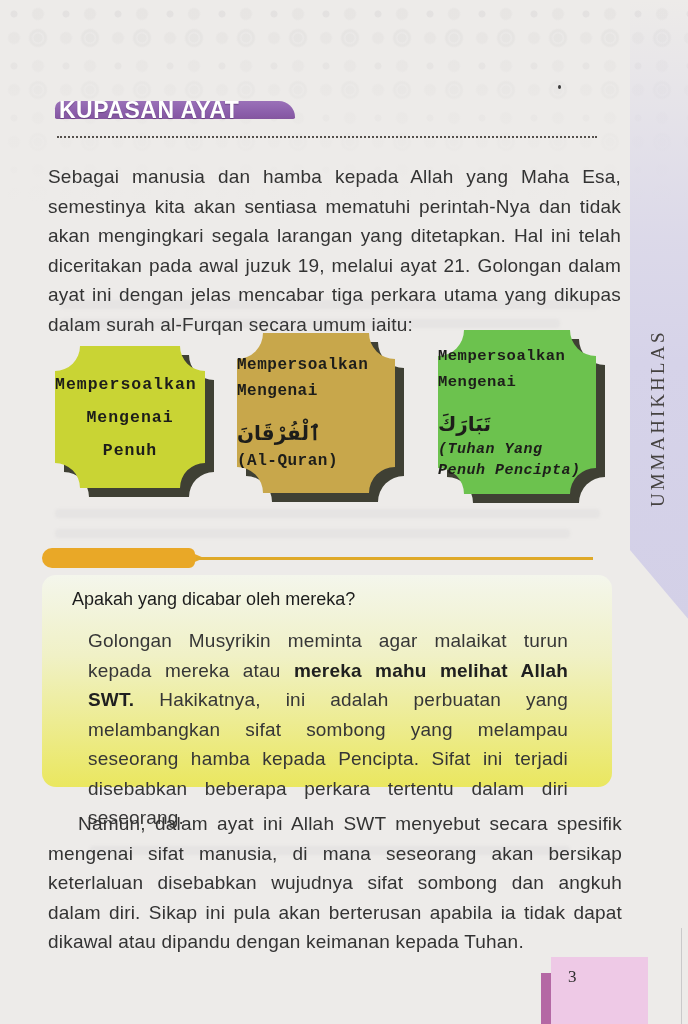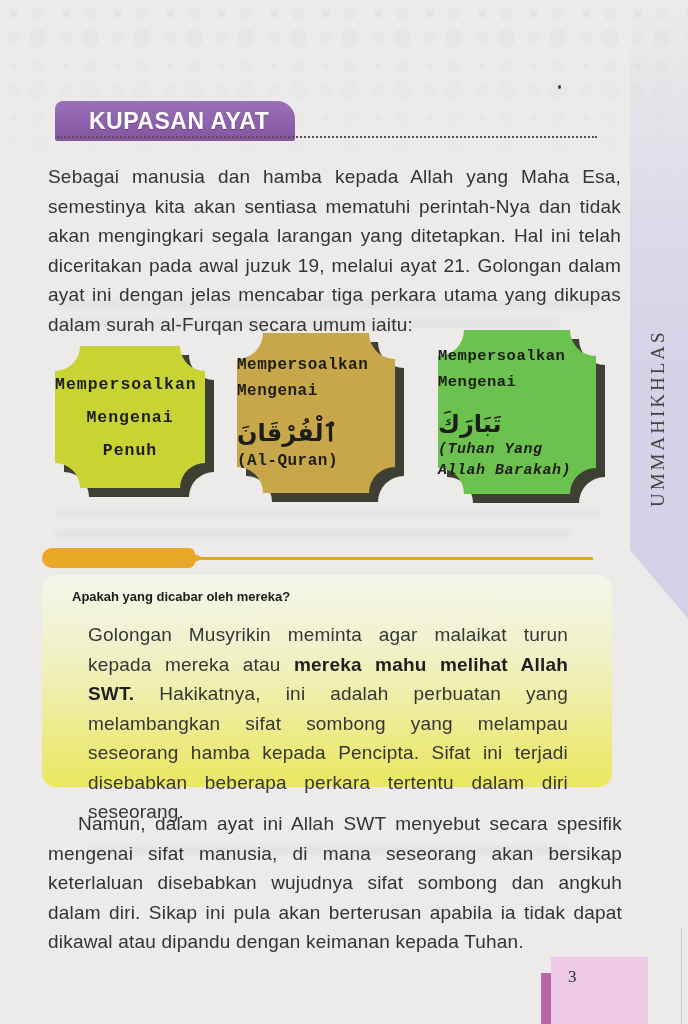--- a/index.html
+++ b/index.html
@@ -32,24 +32,24 @@
   }
   .side-band-label{
     position:absolute; right:6px; top:268px; width:48px; height:300px;
     display:flex; align-items:center; justify-content:center;
     writing-mode:vertical-rl; transform:rotate(180deg);
     font-family:"Liberation Serif", serif; font-size:19px; letter-spacing:3px;
     color:#454240;
   }
   
   .header-banner{
-    position:absolute; left:55px; top:101px; width:240px; height:40px;
+    position:absolute; left:55px; top:101px; width:240px; height:18px;
     background:linear-gradient(180deg,#9a71b8 0%, #8a5da9 70%, #84569f 100%);
     border-radius:8px 18px 2px 2px;
-    display:flex; align-items:center; padding-left:34px; box-sizing:border-box;
+    display:flex; align-items:center; padding-left:4px; box-sizing:border-box;
   }
   .header-banner span{
     color:#fff; font-weight:bold; font-size:23px; letter-spacing:.5px;
     text-shadow:0 1px 1px rgba(60,30,80,.45);
   }
   .dotted-rule{
     position:absolute; left:57px; top:136px; width:540px; height:0;
     border-top:2px dotted #55504c;
   }
   
@@ -63,21 +63,21 @@
   .badge{ position:absolute; }
   .badge svg{ display:block; }
   .badge-text{
     position:absolute; left:0; top:0; display:flex; flex-direction:column;
     align-items:flex-start; justify-content:center; text-align:center;
     font-family:"Liberation Mono","DejaVu Sans Mono", monospace; font-weight:bold; color:#1d1d1a;
   }
   .badge1 .badge-text{ width:150px; height:142px; font-size:16.5px; line-height:33px; letter-spacing:1px; }
   .badge2 .badge-text{ width:158px; height:160px; font-size:16px;  line-height:26px; letter-spacing:.5px; }
   .badge3 .badge-text{ width:158px; height:164px; font-size:15.5px; line-height:26px; letter-spacing:.5px; }
-  .arabic{ font-family:"DejaVu Sans", sans-serif; font-size:24px; line-height:30px; font-weight:bold;margin-top:14px; }
+  .arabic{ font-family:"DejaVu Sans", sans-serif; font-size:20px; line-height:30px; font-weight:bold;margin-top:14px; }
   .badge3 .sub{ font-size:15px; line-height:21px;font-style:italic; }
   
   .accent-pill{
     position:absolute; left:42px; top:548px; width:153px; height:20px;
     border-radius:10px 6px 6px 10px; background:#e9a827;
   }
   .accent-pill:after{
     content:""; position:absolute; left:148px; top:4px;
     border-top:6px solid transparent; border-bottom:6px solid transparent;
     border-left:14px solid #e9a827;
@@ -85,21 +85,21 @@
   .accent-line{
     position:absolute; left:196px; top:557px; width:397px; height:2.5px; background:#dfa928;
   }
   
   .callout{
     position:absolute; left:42px; top:575px; width:570px; height:212px;
     border-radius:14px; box-sizing:border-box;
     background:linear-gradient(180deg,#f4f6ec 0%, #f0f1c6 38%, #eae75f 100%);
     padding:14px 28px 0 30px;
   }
-  .callout-q{ margin:0 0 11px 0; font-size:13px; font-weight:bold; color:#1c1c1c; }
+  .callout-q{ margin:0 0 11px 0; font-size:18px; font-weight:normal; color:#1c1c1c; }
   .callout-body{ margin:16px; font-size:19px; line-height:29.5px; color:#363636; text-align:justify; letter-spacing:.2px; }
   .callout-body b{ color:#1f1f1f; }
   
   .page-tab{ position:absolute; left:551px; top:957px; width:97px; height:67px; background:#eec9e6; }
   .page-tab-strip{ position:absolute; left:541px; top:973px; width:10px; height:51px; background:#b468a4; }
   .page-num{
     position:absolute; left:17px; top:10px; font-family:"Liberation Serif", serif;
     font-size:17px; color:#2e2e2e;
   }
   
@@ -160,21 +160,21 @@
   <div class="badge badge3" style="left:438px;top:330px;">
     <svg width="168" height="174" viewBox="0 0 168 174">
       <path transform="translate(9,9)" fill="#3f4034" d="M26,0 H132 A26 26 0 0 0 158 26 V138 A26 26 0 0 0 132 164 H26 A26 26 0 0 0 0 138 V26 A26 26 0 0 0 26 0 Z"></path>
       <path fill="#6cc24e" d="M26,0 H132 A26 26 0 0 0 158 26 V138 A26 26 0 0 0 132 164 H26 A26 26 0 0 0 0 138 V26 A26 26 0 0 0 26 0 Z"></path>
     </svg>
     <div class="badge-text">
       <div>Mempersoalkan</div>
       <div>Mengenai</div>
       <div class="arabic">تَبَارَكَ</div>
       <div class="sub">(Tuhan Yang</div>
-      <div class="sub">Allah Barakah)</div>
+      <div class="sub">Penuh Pencipta)</div>
     </div>
   </div>
 
   <div class="accent-pill"></div>
   <div class="accent-line"></div>
 
   <div class="callout">
     <p class="callout-q">Apakah yang dicabar oleh mereka?</p>
     <p class="callout-body"><span>Golongan Musyrikin meminta agar malaikat turun kepada mereka atau </span><b>mereka mahu melihat Allah SWT.</b><span> Hakikatnya, ini adalah perbuatan yang melambangkan sifat sombong yang melampau seseorang hamba kepada Pencipta. Sifat ini terjadi disebabkan beberapa perkara tertentu dalam diri seseorang.</span></p>
   </div>

